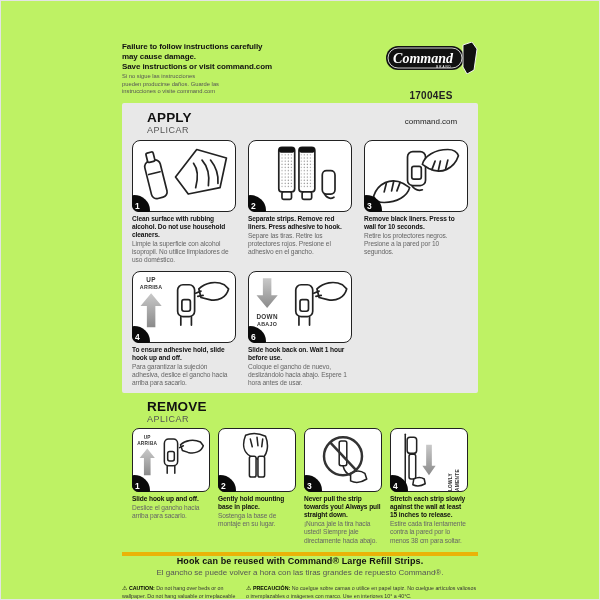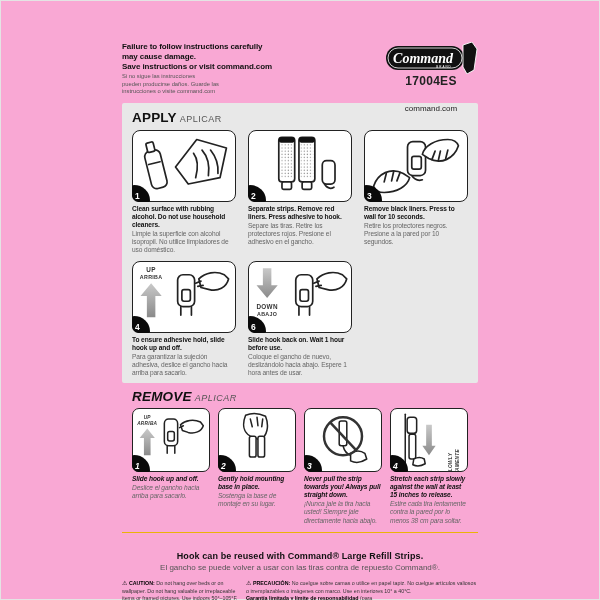--- a/index.html
+++ b/index.html
@@ -1,49 +1,49 @@
 <!DOCTYPE html>
 <html><head>
 <meta charset="utf-8">
 <style>
   html,body { margin:0; padding:0; background:#fff; }
-  .page { position:relative; width:600px; height:600px; background:#f9a8d4;
+  .page { position:relative; width:600px; height:600px; background:#bef264;
           font-family:"Liberation Sans", sans-serif; color:#111;
           box-shadow: inset 0 0 0 1px #e4e4e4; overflow:hidden; }
   .content { position:absolute; left:122px; top:42px; width:356px; }
 
   
   .hdr { display:flex; justify-content:space-between; align-items:flex-start; height:58px; }
   .warn-en { font-weight:bold; font-size:8px; line-height:1.22; white-space:pre-line; letter-spacing:-0.1px; }
   .warn-es { font-size:5.8px; line-height:1.3; color:#555; white-space:pre-line; margin-top:2px; }
   .brand { width:94px; text-align:center; }
   .brand svg { display:block; margin:0 auto; }
-  .prod-code { font-size:12px; font-weight:bold; letter-spacing:0.3px; margin-top:0; color:#222; }
+  .prod-code { font-size:10px; font-weight:bold; letter-spacing:0.3px; margin-top:16px; color:#222; }
   .site { font-size:8px; color:#222; margin-top:16px; }
 
   
   .panel { margin-top:3px; background:#e8e8e8; padding:7px 10px 6px; border-radius:2px; }
-  .sec-title { display:flex; align-items:baseline; }
+  .sec-title { display:flex; align-items:baseline;flex-direction:column; }
   .sec-title .en { font-size:13.5px; font-weight:bold; letter-spacing:0.2px; }
-  .sec-title .es { font-size:9px; color:#555; margin-left:3px; letter-spacing:0.5px; }
+  .sec-title .es { font-size:9px; color:#555; margin-left:15px; letter-spacing:0.5px; }
   .steps3 { display:grid; grid-template-columns:repeat(3,1fr); column-gap:12px; margin-top:5px; }
   .steps4 { display:grid; grid-template-columns:repeat(4,1fr); column-gap:8px; margin-top:4px; }
   .figure { position:relative; height:70px; background:#fff; border:1.4px solid #222; border-radius:8px; }
   .steps4 .figure { height:62px; border-radius:7px; }
   .figure svg { display:block; width:100%; height:100%; }
   .badge { position:absolute; left:-1px; bottom:-1px; width:15px; height:15px; background:#0a0a0a;
            color:#fff; font-weight:bold; font-size:8.5px; line-height:1;
            display:flex; align-items:flex-end; padding:0 0 2px 3px;
            border-radius:2px 95% 2px 7px; }
   .cap-en { margin:3px 0 0; font-weight:bold; font-size:6.6px; line-height:1.22; letter-spacing:-0.1px; }
   .cap-es { margin:1px 0 0; font-size:6.6px; line-height:1.22; color:#666; letter-spacing:-0.1px; }
-  .remove-sec { margin-top:6px; padding:0 10px;font-style:italic; }
-
-  
-  .reuse { margin-top:7px; border-top:1px solid #eab308; padding-top:18px; text-align:center; }
+  .remove-sec { margin-top:6px; padding:0 10px; }
+
+  
+  .reuse { margin-top:7px; border-top:4px solid #eab308; padding-top:0; text-align:center; }
   .reuse-en { font-size:9px; font-weight:bold; letter-spacing:0.1px; }
   .reuse-es { font-size:8px; color:#555; margin-top:2px; }
   .fine { display:flex; gap:8px; margin-top:8px; font-size:5.3px; line-height:1.33; color:#333; }
   .fine p { margin:0; }
   .fine b { color:#000; }
   .fp-left { width:116px; flex:none; }
   .fp-right { flex:1; }
   .fp-gap { margin-top:5px; }
   .garantia { width:142px; }
   .warn-ico { font-size:6px; color:#000; }
@@ -270,21 +270,21 @@
           <div class="badge">4</div>
         </div>
         <p class="cap-en">Stretch each strip slowly against the wall at least 15 inches to release.</p>
         <p class="cap-es">Estire cada tira lentamente contra la pared por lo menos 38 cm para soltar.</p>
       </div>
     </div>
   </div>
 
   <div class="reuse">
     <div class="reuse-en">Hook can be reused with Command® Large Refill Strips.</div>
-    <div class="reuse-es">El gancho se puede volver a usar con las tiras contra de repuesto Command®.</div>
+    <div class="reuse-es">El gancho se puede volver a hora con las tiras grandes de repuesto Command®.</div>
   </div>
 
   <div class="fine">
     <div class="fp-left">
       <p><span class="warn-ico">⚠</span> <b>CAUTION:</b><span> Do not hang over beds or on wallpaper. Do not hang valuable or irreplaceable items or framed pictures. Use indoors 50°–105°F.</span></p>
       <p class="fp-gap"><b>Limited Warranty and Limitation of Liability</b><span> (for product sold in USA): This product will be free from manufacturing defects. If defective, your exclusive remedy shall be, at 3M's option, product replacement or refund. 3M will not be liable for any loss or damage arising from this product, whether direct, indirect, special, incidental or consequential.</span></p>
     </div>
     <div class="fp-right">
       <p><span class="warn-ico">⚠</span> <b>PRECAUCIÓN:</b><span> No cuelgue sobre camas o utilice en papel tapiz. No cuelgue artículos valiosos o irremplazables o imágenes con marco. Use en interiores 10° a 40°C.</span></p>
       <p class="fp-gap garantia"><b>Garantía limitada y límite de responsabilidad</b><span> (para producto vendido en E.U.A.): Este producto no tendrá defectos de fabricación. Si tiene defectos, su única solución será, a opción de 3M, el reemplazo del producto o el reembolso del precio de compra. 3M no será responsable de ninguna pérdida o daño que se deriven de este producto, ya sea directos, indirectos, especiales, fortuitos o resultantes.</span></p>

